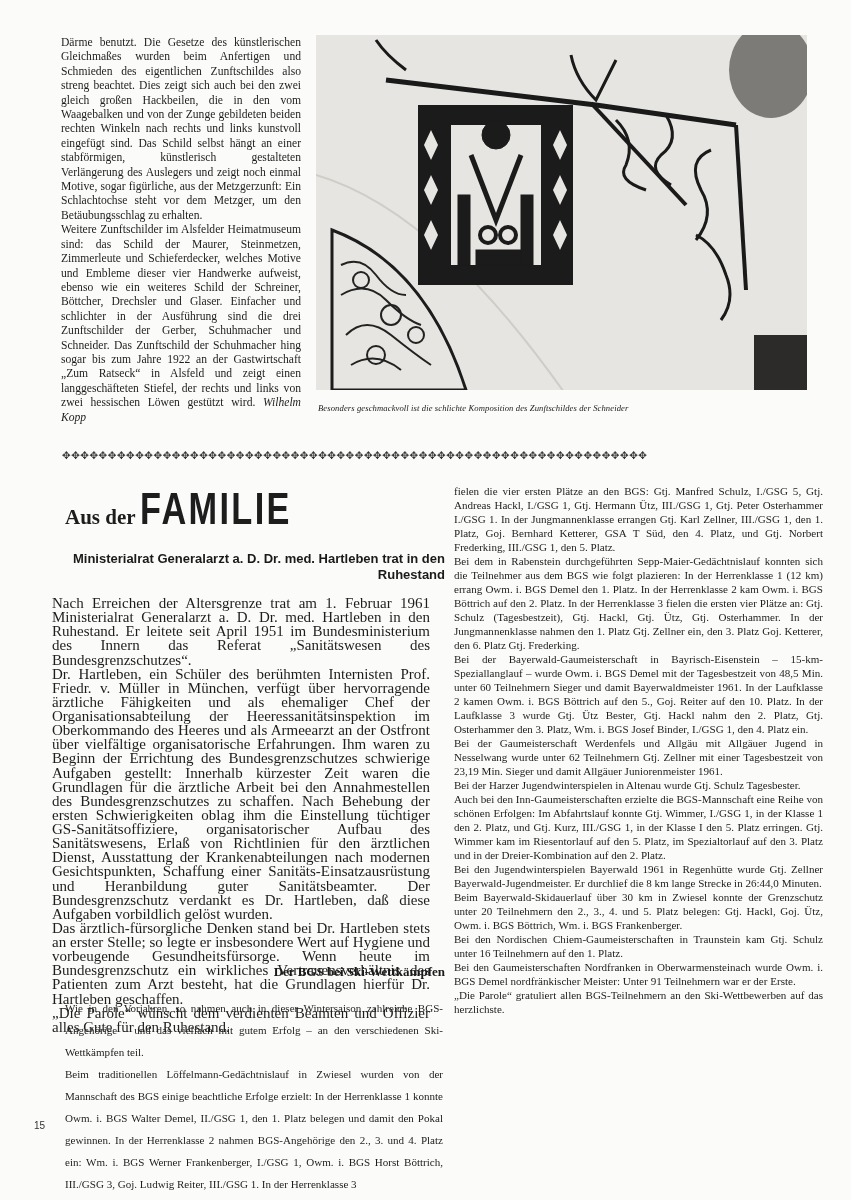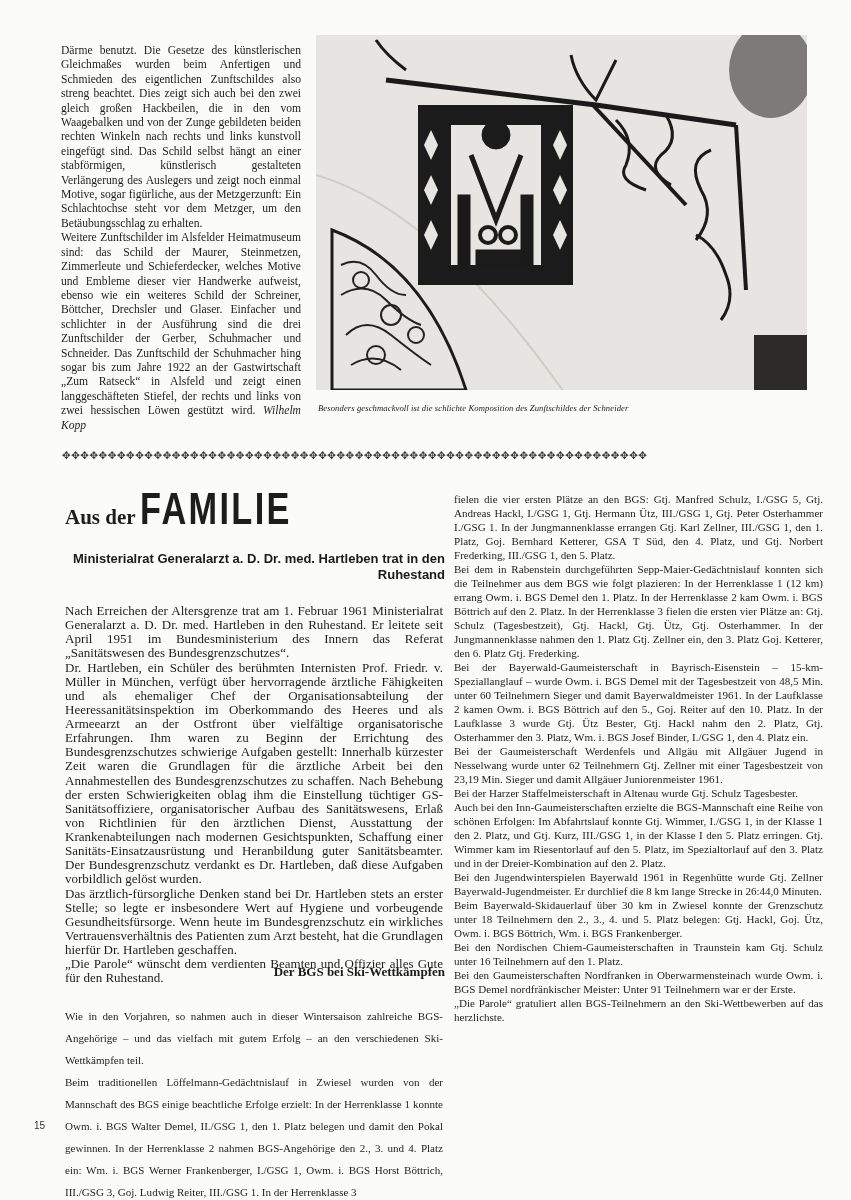--- a/index.html
+++ b/index.html
@@ -1,34 +1,34 @@
 <!DOCTYPE html>
 <html><head>
 <meta charset="utf-8">
 <style>
   html, body { margin: 0; padding: 0; }
   body {
     width: 851px; height: 1200px; background: #fbfbf9; position: relative; overflow: hidden;
     font-family: "Liberation Serif", "DejaVu Serif", serif; color: #1d1d1d;
   }
-  .col { position: absolute; text-align: justify; font-size: 11.2px; line-height: 14.15px; margin-top: 8px; }
+  .col { position: absolute; text-align: justify; font-size: 11.2px; line-height: 14.15px; }
   .col p { margin: 0; }
   #top-col { left: 61px; top: 36px; width: 240px; font-size: 11.6px; line-height: 14.4px; }
   .author { font-style: italic; }
   #photo-wrap { position: absolute; left: 316px; top: 35px; width: 491px; height: 355px; background: #e9e8e4; overflow: hidden; }
   #photo-wrap svg { width: 100%; height: 100%; display: block; }
   #caption { position: absolute; left: 318px; top: 403px; font-size: 8.6px; font-style: italic; letter-spacing: 0.1px; color: #222; }
   #ornament { position: absolute; left: 62px; top: 449px; width: 765px; height: 12px; overflow: hidden; white-space: nowrap; font-family: "DejaVu Sans", sans-serif; font-size: 10.5px; line-height: 12px; color: #333; letter-spacing: 0.35px; }
   #section-head { position: absolute; left: 65px; top: 484px; white-space: nowrap; }
   #section-head .pre { font-family: "Liberation Serif", serif; font-weight: bold; font-size: 21px; vertical-align: baseline; }
   #section-head .big { font-family: "Liberation Sans", sans-serif; font-weight: bold; font-size: 44px; letter-spacing: 3px; transform: scaleX(0.78); display: inline-block; transform-origin: left bottom; vertical-align: baseline; }
   .h2 { position: absolute; font-family: "Liberation Sans", "DejaVu Sans", sans-serif; font-weight: bold; font-size: 13px; line-height: 15.5px; color: #1a1a1a; text-align: right; }
   #h-hartleben { left: 65px; top: 551px; width: 380px; }
   #h-ski { left: 65px; top: 964px; width: 380px; font-family: Liberation Serif, serif; }
-  #left-col-a { left: 65px; top: 596px; width: 378px; font-size: 13px; line-height: 14.12px; }
+  #left-col-a { left: 52px; top: 596px; width: 378px; font-size: 15px; line-height: 14.12px; }
   #left-col-b { left: 65px; top: 997px; width: 378px; font-size: 11.05px; line-height: 22px; }
   #right-col { left: 454px; top: 484px; width: 369px; font-size: 11.05px; line-height: 14px; }
   #page-no { position: absolute; left: 34px; top: 1120px; font-family: "Liberation Sans", sans-serif; font-size: 10px; color: #333; }
 </style>
 </head>
 <body>
 
 <div id="top-col" class="col">
   <p>Därme benutzt. Die Gesetze des künstlerischen Gleichmaßes wurden beim Anfertigen und Schmieden des eigentlichen Zunftschildes also streng beachtet. Dies zeigt sich auch bei den zwei gleich großen Hackbeilen, die in den vom Waagebalken und von der Zunge gebildeten beiden rechten Winkeln nach rechts und links kunstvoll eingefügt sind. Das Schild selbst hängt an einer stabförmigen, künstlerisch gestalteten Verlängerung des Auslegers und zeigt noch einmal Motive, sogar figürliche, aus der Metzgerzunft: Ein Schlachtochse steht vor dem Metzger, um den Betäubungsschlag zu erhalten.</p>
   <p><span>Weitere Zunftschilder im Alsfelder Heimatmuseum sind: das Schild der Maurer, Steinmetzen, Zimmerleute und Schieferdecker, welches Motive und Embleme dieser vier Handwerke aufweist, ebenso wie ein weiteres Schild der Schreiner, Böttcher, Drechsler und Glaser. Einfacher und schlichter in der Ausführung sind die drei Zunftschilder der Gerber, Schuhmacher und Schneider. Das Zunftschild der Schuhmacher hing sogar bis zum Jahre 1922 an der Gastwirtschaft „Zum Ratseck“ in Alsfeld und zeigt einen langgeschäfteten Stiefel, der rechts und links von zwei hessischen Löwen gestützt wird.</span> <span class="author">Wilhelm Kopp</span></p>
@@ -109,22 +109,22 @@
 <div id="left-col-b" class="col">
   <p>Wie in den Vorjahren, so nahmen auch in dieser Wintersaison zahlreiche BGS-Angehörige – und das vielfach mit gutem Erfolg – an den verschiedenen Ski-Wettkämpfen teil.</p>
   <p>Beim traditionellen Löffelmann-Gedächtnislauf in Zwiesel wurden von der Mannschaft des BGS einige beachtliche Erfolge erzielt: In der Herrenklasse 1 konnte Owm. i. BGS Walter Demel, II./GSG 1, den 1. Platz belegen und damit den Pokal gewinnen. In der Herrenklasse 2 nahmen BGS-Angehörige den 2., 3. und 4. Platz ein: Wm. i. BGS Werner Frankenberger, I./GSG 1, Owm. i. BGS Horst Böttrich, III./GSG 3, Goj. Ludwig Reiter, III./GSG 1. In der Herrenklasse 3</p>
 </div>
 
 <div id="right-col" class="col">
   <p>fielen die vier ersten Plätze an den BGS: Gtj. Manfred Schulz, I./GSG 5, Gtj. Andreas Hackl, I./GSG 1, Gtj. Hermann Ütz, III./GSG 1, Gtj. Peter Osterhammer I./GSG 1. In der Jungmannenklasse errangen Gtj. Karl Zellner, III./GSG 1, den 1. Platz, Goj. Bernhard Ketterer, GSA T Süd, den 4. Platz, und Gtj. Norbert Frederking, III./GSG 1, den 5. Platz.</p>
   <p>Bei dem in Rabenstein durchgeführten Sepp-Maier-Gedächtnislauf konnten sich die Teilnehmer aus dem BGS wie folgt plazieren: In der Herrenklasse 1 (12 km) errang Owm. i. BGS Demel den 1. Platz. In der Herrenklasse 2 kam Owm. i. BGS Böttrich auf den 2. Platz. In der Herrenklasse 3 fielen die ersten vier Plätze an: Gtj. Schulz (Tagesbestzeit), Gtj. Hackl, Gtj. Ütz, Gtj. Osterhammer. In der Jungmannenklasse nahmen den 1. Platz Gtj. Zellner ein, den 3. Platz Goj. Ketterer, den 6. Platz Gtj. Frederking.</p>
   <p>Bei der Bayerwald-Gaumeisterschaft in Bayrisch-Eisenstein – 15-km-Speziallanglauf – wurde Owm. i. BGS Demel mit der Tagesbestzeit von 48,5 Min. unter 60 Teilnehmern Sieger und damit Bayerwaldmeister 1961. In der Laufklasse 2 kamen Owm. i. BGS Böttrich auf den 5., Goj. Reiter auf den 10. Platz. In der Laufklasse 3 wurde Gtj. Ütz Bester, Gtj. Hackl nahm den 2. Platz, Gtj. Osterhammer den 3. Platz, Wm. i. BGS Josef Binder, I./GSG 1, den 4. Platz ein.</p>
   <p>Bei der Gaumeisterschaft Werdenfels und Allgäu mit Allgäuer Jugend in Nesselwang wurde unter 62 Teilnehmern Gtj. Zellner mit einer Tagesbestzeit von 23,19 Min. Sieger und damit Allgäuer Juniorenmeister 1961.</p>
-  <p>Bei der Harzer Staffelmeisterschaft in Altenau wurde Gtj. Schulz Tagesbester.</p>
+  <p>Bei der Harzer Jugendwinterspielen in Altenau wurde Gtj. Schulz Tagesbester.</p>
   <p>Auch bei den Inn-Gaumeisterschaften erzielte die BGS-Mannschaft eine Reihe von schönen Erfolgen: Im Abfahrtslauf konnte Gtj. Wimmer, I./GSG 1, in der Klasse 1 den 2. Platz, und Gtj. Kurz, III./GSG 1, in der Klasse I den 5. Platz erringen. Gtj. Wimmer kam im Riesentorlauf auf den 5. Platz, im Spezialtorlauf auf den 3. Platz und in der Dreier-Kombination auf den 2. Platz.</p>
   <p>Bei den Jugendwinterspielen Bayerwald 1961 in Regenhütte wurde Gtj. Zellner Bayerwald-Jugendmeister. Er durchlief die 8 km lange Strecke in 26:44,0 Minuten.</p>
-  <p>Beim Bayerwald-Skidauerlauf über 30 km in Zwiesel konnte der Grenzschutz unter 18 Teilnehmern den 2., 3., 4. und 5. Platz belegen: Gtj. Hackl, Goj. Ütz, Owm. i. BGS Böttrich, Wm. i. BGS Frankenberger.</p>
+  <p>Beim Bayerwald-Skidauerlauf über 30 km in Zwiesel konnte der Grenzschutz unter 20 Teilnehmern den 2., 3., 4. und 5. Platz belegen: Gtj. Hackl, Goj. Ütz, Owm. i. BGS Böttrich, Wm. i. BGS Frankenberger.</p>
   <p>Bei den Nordischen Chiem-Gaumeisterschaften in Traunstein kam Gtj. Schulz unter 16 Teilnehmern auf den 1. Platz.</p>
   <p>Bei den Gaumeisterschaften Nordfranken in Oberwarmensteinach wurde Owm. i. BGS Demel nordfränkischer Meister: Unter 91 Teilnehmern war er der Erste.</p>
   <p>„Die Parole“ gratuliert allen BGS-Teilnehmern an den Ski-Wettbewerben auf das herzlichste.</p>
 </div>
 
 <div id="page-no">15</div>
 
 </body></html>

